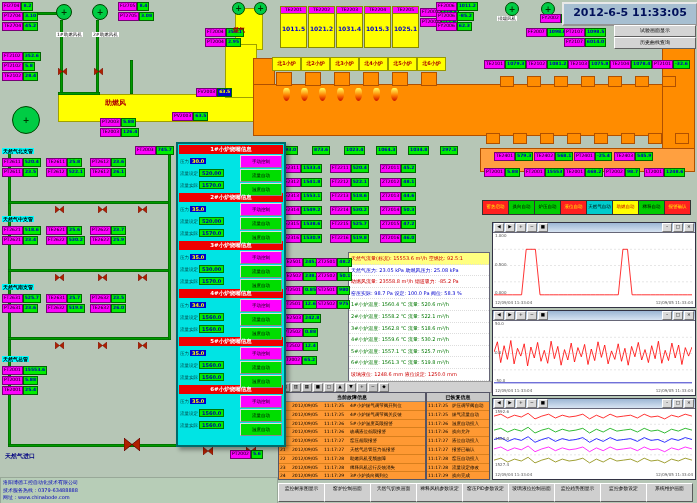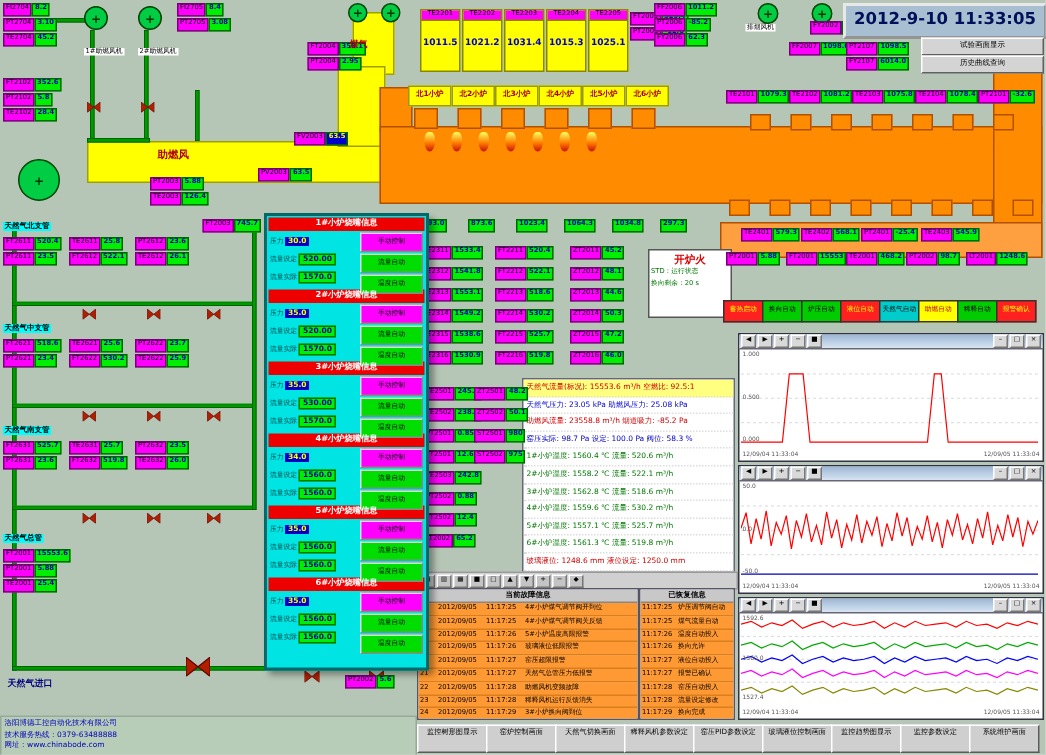--- a/index.html
+++ b/index.html
@@ -53,27 +53,22 @@
   .trow span{padding:0 1px;overflow:hidden}
   .ttool{position:absolute;background:#d0d0d0;border:1px solid #999;display:flex;align-items:center;z-index:6;padding:0 1px}
   .ticon{width:8px;height:7px;background:#c4c4c4;border:1px solid;border-color:#fff #777 #777 #fff;font-size:4.5px;line-height:6px;text-align:center;margin-right:1px}
   .navbtn{position:absolute;top:483px;width:45px;height:16px;background:#cfcfcf;border:1px solid;border-color:#fff #5a5a5a #5a5a5a #fff;font-size:4.8px;line-height:7px;text-align:center;z-index:8;padding-top:1px;color:#000;overflow:hidden}
   #company{position:absolute;left:3px;top:479px;z-index:8;font-size:5px;color:#0000bb;line-height:7.5px}
 </style>
 </head>
 <body>
 
 <div id="stage">
-  <div id="clock">2012-9-10 11:33:05</div>
+  <div id="clock">2012-6-5 11:33:05</div>
 
-  <div id="firewatch">
-    <div class="fw-t">开炉火</div>
-    <div class="fw-l">STD：运行状态</div>
-    <div class="fw-l">换向剩余：20 s</div>
-  </div>
 
   <div id="info">
       <div class="irow" style="color: rgb(204, 0, 0); background: rgb(255, 255, 128);">天然气流量(标况): 15553.6 m³/h  空燃比: 92.5:1</div>
       <div class="irow" style="color: rgb(0, 0, 204);">天然气压力: 23.05 kPa  助燃风压力: 25.08 kPa</div>
       <div class="irow" style="color: rgb(204, 0, 0);">助燃风流量: 23558.8 m³/h  烟道吸力: -85.2 Pa</div>
       <div class="irow" style="color: rgb(0, 0, 204);">窑压实际: 98.7 Pa  设定: 100.0 Pa  阀位: 58.3 %</div>
       <div class="irow" style="color: rgb(0, 119, 0);">1#小炉温度: 1560.4 ℃  流量: 520.6 m³/h</div>
       <div class="irow" style="color: rgb(0, 119, 0);">2#小炉温度: 1558.2 ℃  流量: 522.1 m³/h</div>
       <div class="irow" style="color: rgb(0, 119, 0);">3#小炉温度: 1562.8 ℃  流量: 518.6 m³/h</div>
       <div class="irow" style="color: rgb(0, 119, 0);">4#小炉温度: 1559.6 ℃  流量: 530.2 m³/h</div>

